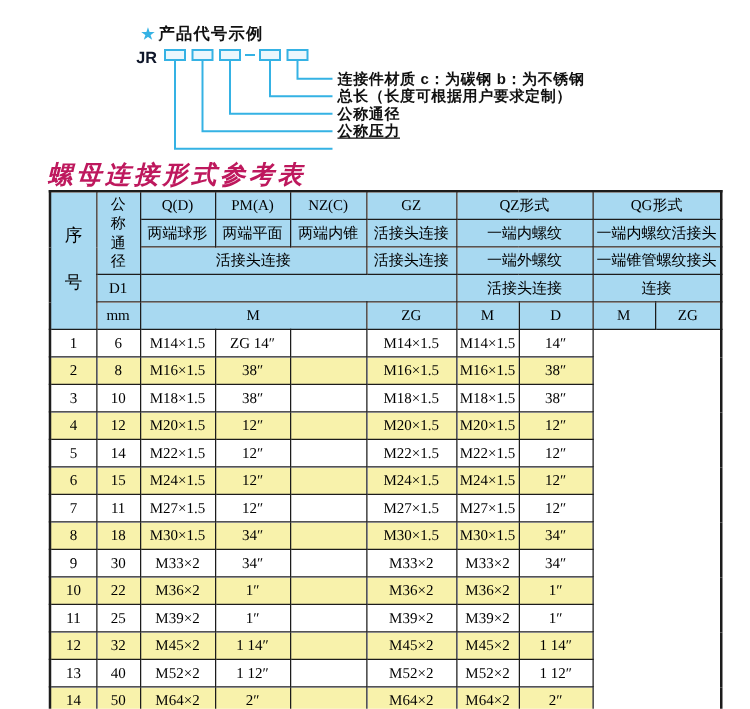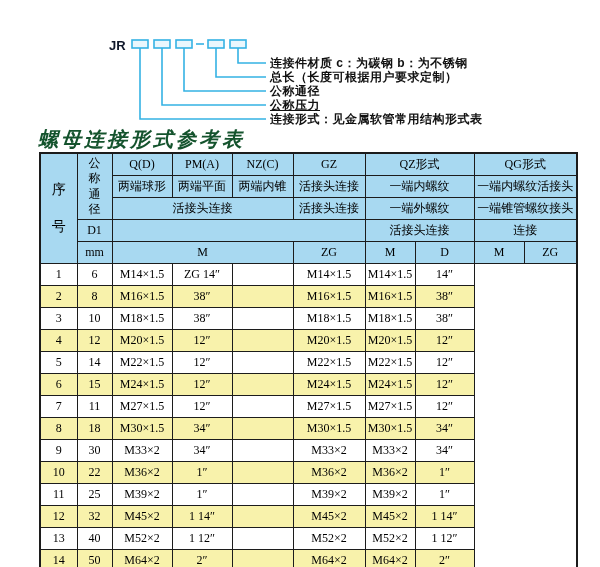--- a/index.html
+++ b/index.html
@@ -22,21 +22,21 @@
   }
   .code-label{
     position:absolute;left:270px;height:14px;line-height:14px;
     font-family:"Liberation Sans", sans-serif;font-weight:bold;font-size:12px;color:#111;
     white-space:nowrap;letter-spacing:0.5px;
   }
   
   .table-title{
     position:absolute;left:38px;top:126px;
     font-family:"DejaVu Serif", serif;font-style:italic;font-weight:bold;
-    font-size:20px;color:#14532d;letter-spacing:3px;
+    font-size:20px;color:#be185d;letter-spacing:3px;
   }
   
   table.ref{
     position:absolute;left:39px;top:152px;
     border-collapse:collapse;table-layout:fixed;
     font-size:12px;color:#000;
   }
   table.ref th, table.ref td{
     border:1px solid #1c1c1c;text-align:center;vertical-align:middle;
     padding:0;height:21px;font-weight:normal;overflow:hidden;
@@ -67,27 +67,29 @@
       <line x1="196" y1="44" x2="204" y2="44"></line>
 
       <polyline points="238,48 238,63 266,63"></polyline>
       <polyline points="216,48 216,77 266,77"></polyline>
       <polyline points="184,48 184,91 266,91"></polyline>
       <polyline points="162,48 162,105 266,105"></polyline>
       <polyline points="140,48 140,119 266,119"></polyline>
     </g>
   </svg>
 
+  <div class="code-title">
+    <span class="star">★</span><span>产品代号示例</span>
+  </div>
   <div class="jr-prefix">JR</div>
 
   <div class="code-label" style="top:70px;">总长（长度可根据用户要求定制）</div>
   <div class="code-label" style="top:56px;">连接件材质  c：为碳钢  b：为不锈钢</div>
   <div class="code-label" style="top:84px;">公称通径</div>
   <div class="code-label" style="top:98px;text-decoration:underline;">公称压力</div>
-  <div class="code-label" style="top:112px;">连接形式：见金属软管常用结构形式表</div>
 </div>
 
 <div class="table-title">螺母连接形式参考表</div>
 
 <table class="ref">
   <colgroup>
     <col style="width:37px">
       <col style="width:35px">
     <col style="width:60px">
       <col style="width:60px">

